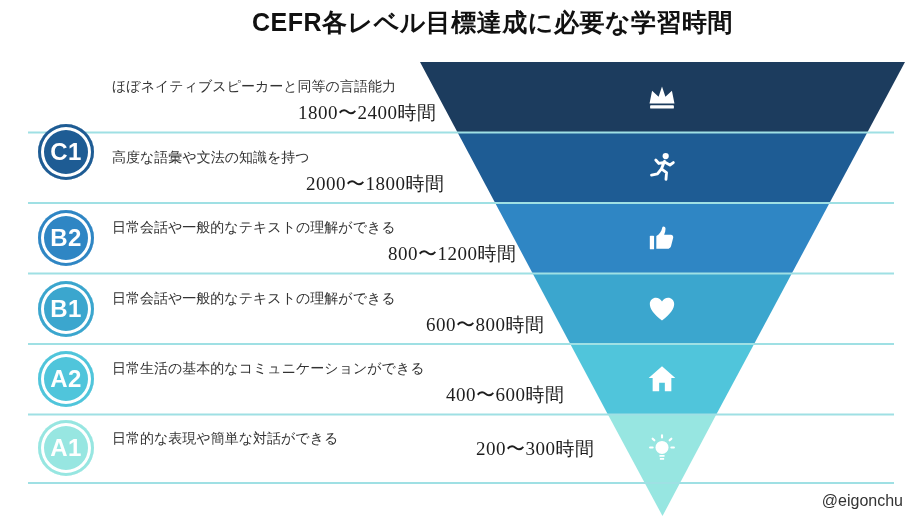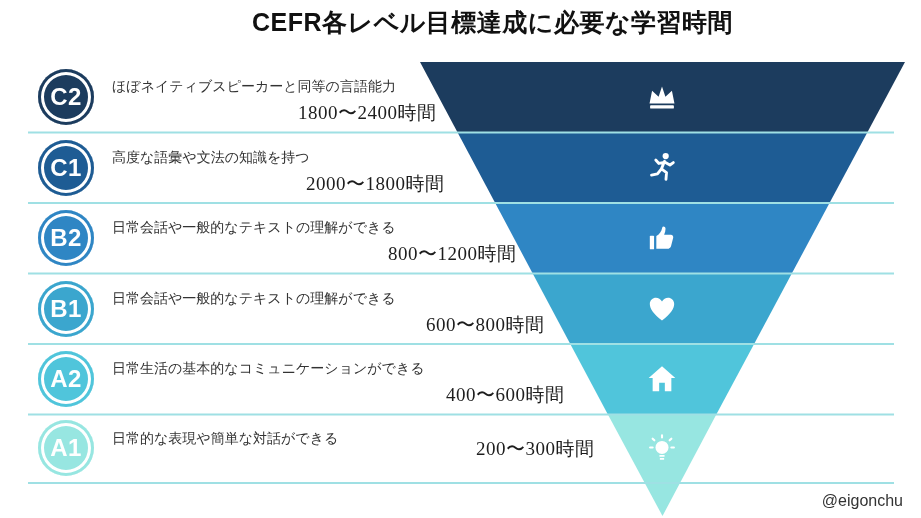--- a/index.html
+++ b/index.html
@@ -23,21 +23,21 @@
     position:absolute;left:112px;font-size:14px;color:#333;white-space:nowrap;
   }
   .hours{
     position:absolute;font-size:19px;color:#1d1d1d;white-space:nowrap;letter-spacing:.5px;font-family:Liberation Serif, serif;
   }
   .icon{position:absolute;width:34px;height:34px;}
   .watermark{
     position:absolute;right:18px;bottom:8px;font-size:16px;color:#333;
   }
   
-  .b1{top:69px}.b2{top:140px}.b3{top:210px}.b4{top:281px}.b5{top:351px}.b6{top:420px}
+  .b1{top:69px}.b2{top:124px}.b3{top:210px}.b4{top:281px}.b5{top:351px}.b6{top:420px}
   .d1{top:78px}.d2{top:149px}.d3{top:219px}.d4{top:290px}.d5{top:360px}.d6{top:430px}
   .h1{top:100px;left:298px}.h2{top:171px;left:306px}.h3{top:241px;left:388px}
   .h4{top:312px;left:426px}.h5{top:382px;left:446px}.h6{top:436px;left:476px}
   .i1{top:80px;left:645px}.i2{top:151px;left:645px}.i3{top:221px;left:645px}
   .i4{top:292px;left:645px}.i5{top:362px;left:645px}.i6{top:433px;left:645px}
 </style>
 </head>
 <body>
 
 <div class="canvas">
@@ -54,23 +54,20 @@
     <g stroke-width="2" stroke="#9FE0E4">
       <line x1="28" y1="132.5" x2="894" y2="132.5"></line>
       <line x1="28" y1="203" x2="894" y2="203"></line>
       <line x1="28" y1="273.5" x2="894" y2="273.5"></line>
       <line x1="28" y1="344" x2="894" y2="344"></line>
       <line x1="28" y1="414.5" x2="894" y2="414.5"></line>
       <line x1="28" y1="483" x2="894" y2="483"></line>
     </g>
   </svg>
 
-  <div class="badge b1" style="--c: #1C3C5E;">
-      <span>C2</span>
-    </div>
   <div class="badge b2" style="--c: #1E5C94;">
       <span>C1</span>
     </div>
   <div class="badge b3" style="--c: #2F86C4;">
       <span>B2</span>
     </div>
   <div class="badge b4" style="--c: #3BA6CE;">
       <span>B1</span>
     </div>
   <div class="badge b5" style="--c: #50C5DB;">

